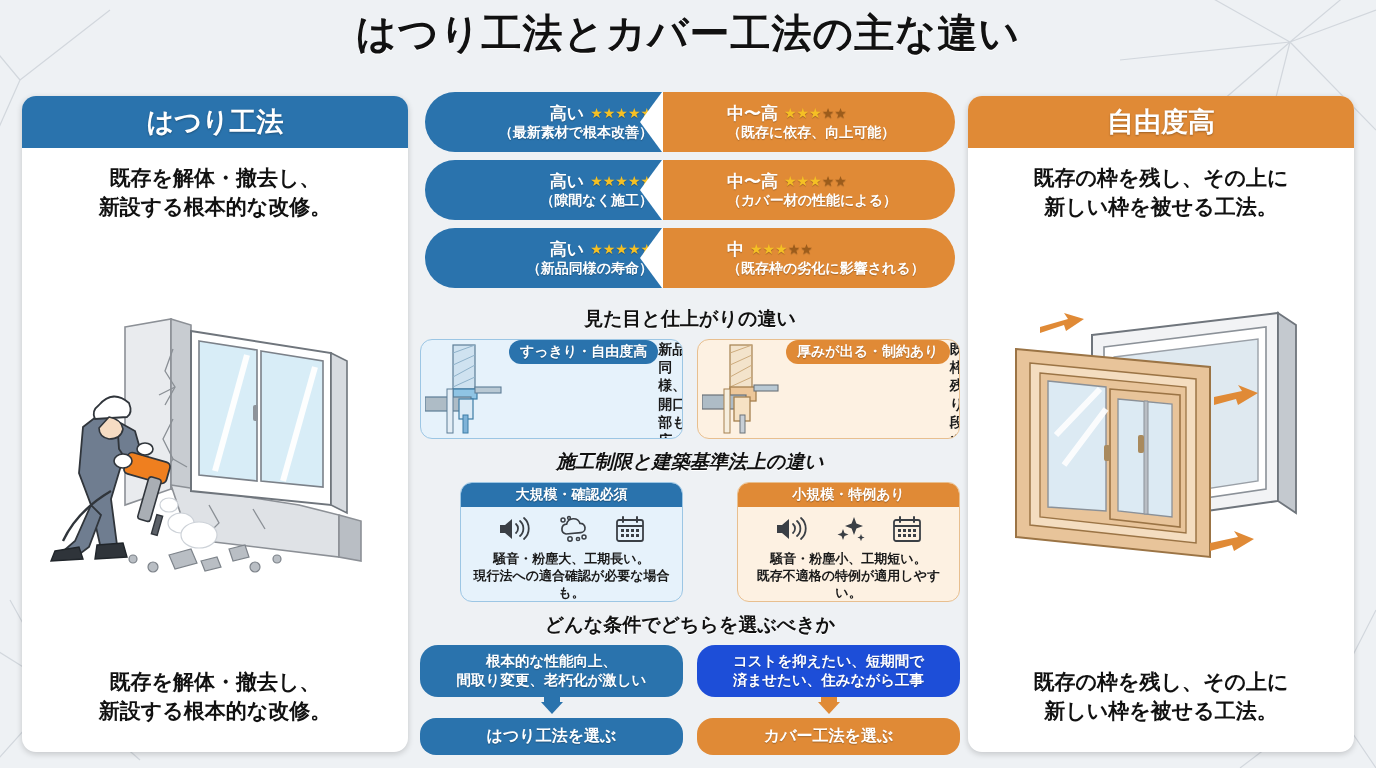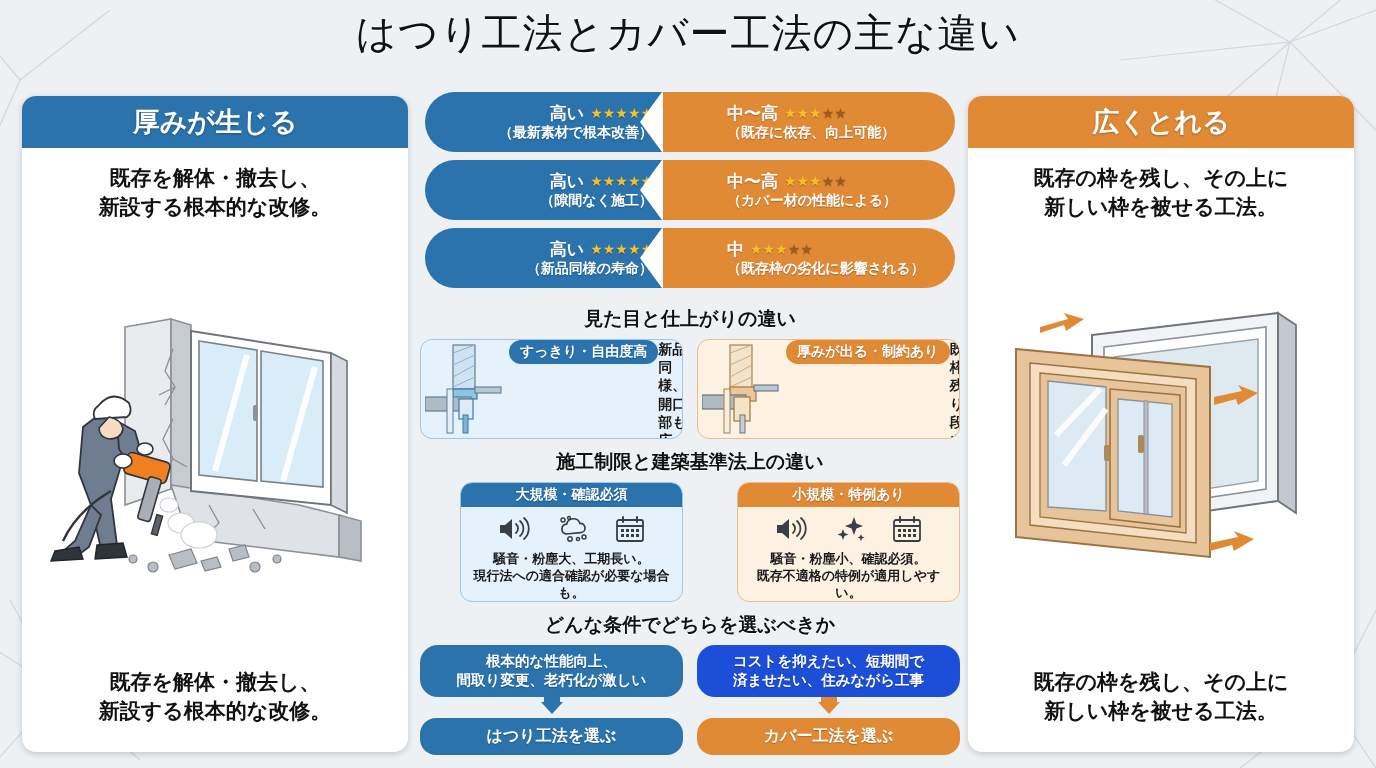--- a/index.html
+++ b/index.html
@@ -8,21 +8,21 @@
     background:#eef1f4;
     font-family:"DejaVu Sans","Liberation Sans",sans-serif;
     position:relative;
   }
   .bg-net{position:absolute;inset:0;pointer-events:none;z-index:0;}
   .stage{position:absolute;inset:0;z-index:1;}
 
   
   .title{
     position:absolute;left:0;right:0;top:6px;text-align:center;
-    font-size:40px;font-weight:normal;color:#111;letter-spacing:1px;
+    font-size:40px;font-weight:bold;color:#111;letter-spacing:1px;
     text-shadow:0 1px 0 #fff;
   }
 
   
   .panel{
     position:absolute;top:96px;width:386px;height:656px;
     background:#fff;border-radius:14px;
     box-shadow:0 2px 6px rgba(0,0,0,.18);
     overflow:hidden;display:flex;flex-direction:column;
   }
@@ -148,21 +148,21 @@
     <path d="M1330 700 L1240 768 M1330 700 L1376 610 M1330 700 L1250 620 M1330 700 L1376 768"></path>
     <path d="M20 80 L-30 20 M20 80 L110 10 M20 80 L-20 170"></path>
   </g>
 </svg>
 
 <div class="stage">
 
   <div class="title">はつり工法とカバー工法の主な違い</div>
 
   <div class="panel left">
-    <div class="panel-head">厚みが生じる</div>
+    <div class="panel-head">はつり工法</div>
     <div class="panel-lead">既存を解体・撤去し、
 新設する根本的な改修。</div>
     <div class="panel-art">
       <svg width="352" height="272" viewBox="0 0 352 272">
 
         <path d="M86 18 L132 10 L132 180 L86 196 Z" fill="#e9ebee" stroke="#8c9096" stroke-width="1.6"></path>
         <path d="M132 10 L152 16 L152 190 L132 180 Z" fill="#c8ccd1" stroke="#8c9096" stroke-width="1.6"></path>
         <path d="M132 176 L260 196 L300 206 L300 248 L150 230 Z" fill="#dfe2e6" stroke="#8c9096" stroke-width="1.6"></path>
         <path d="M300 206 L322 212 L322 252 L300 248 Z" fill="#b9bec4" stroke="#8c9096" stroke-width="1.6"></path>
 
@@ -221,21 +221,21 @@
           <path d="M16 242 L40 238 L44 250 L12 252 Z"></path>
           <path d="M58 236 L84 234 L88 248 L56 250 Z"></path>
         </g>
       </svg>
     </div>
     <div class="panel-foot">既存を解体・撤去し、
 新設する根本的な改修。</div>
   </div>
 
   <div class="panel right">
-    <div class="panel-head">広くとれる</div>
+    <div class="panel-head">自由度高</div>
     <div class="panel-lead">既存の枠を残し、その上に
 新しい枠を被せる工法。</div>
     <div class="panel-art">
       <svg width="330" height="280" viewBox="0 0 330 280">
 
         <path d="M96 30 L282 8 L282 196 L96 222 Z" fill="#f2f3f5" stroke="#6f757c" stroke-width="2"></path>
         <path d="M282 8 L300 20 L300 208 L282 196 Z" fill="#c4c9cf" stroke="#6f757c" stroke-width="1.8"></path>
         <path d="M108 42 L270 22 L270 184 L108 208 Z" fill="#ffffff" stroke="#8b9198" stroke-width="1.6"></path>
         <path d="M118 52 L262 34 L262 176 L118 198 Z" fill="#dfe9f0" stroke="#9aa0a7" stroke-width="1.4"></path>
 
@@ -386,21 +386,21 @@
           </svg>
         </div>
         <div class="look-body">
           <div class="pill orange">厚みが出る・制約あり</div>
           <div class="look-text">既存枠が残り、段差や
 厚みが生じる。</div>
         </div>
       </div>
     </div>
 
-    <div class="sec-title" style="margin-top:0;">施工制限と建築基準法上の違い</div>
+    <div class="sec-title" style="margin-top:0;font-style:italic;">施工制限と建築基準法上の違い</div>
     <div class="pair">
       <div class="card blue reg-card">
         <div class="reg-head blue">大規模・確認必須</div>
         <div class="reg-icons">
           <svg width="34" height="26" viewBox="0 0 34 26">
             <path d="M2 9h5l7-6v20l-7-6H2z" fill="#3a3f45"></path>
             <g fill="none" stroke="#3a3f45" stroke-width="1.8" stroke-linecap="round">
               <path d="M18 8a6 6 0 010 9"></path>
                 <path d="M22 5a10 10 0 010 15"></path>
                 <path d="M26 2a14 14 0 010 21"></path>
@@ -462,21 +462,21 @@
                 <rect x="11" y="14" width="3" height="3"></rect>
                 <rect x="16" y="14" width="3" height="3"></rect>
                 <rect x="21" y="14" width="3" height="3"></rect>
                 <rect x="6" y="19" width="3" height="3"></rect>
                 <rect x="11" y="19" width="3" height="3"></rect>
                 <rect x="16" y="19" width="3" height="3"></rect>
                 <rect x="21" y="19" width="3" height="3"></rect>
               </g>
           </svg>
         </div>
-        <div class="reg-text">騒音・粉塵小、確認必須。
+        <div class="reg-text">騒音・粉塵小、工期短い。
 既存不適格の特例が適用しやすい。</div>
       </div>
     </div>
 
     <div class="sec-title" style="margin-top:10px;">どんな条件でどちらを選ぶべきか</div>
     <div class="dec-pair">
       <div class="dec-col">
         <div class="dec-box blue">根本的な性能向上、
 間取り変更、老朽化が激しい</div>
         <div class="dec-stem blue"></div>

